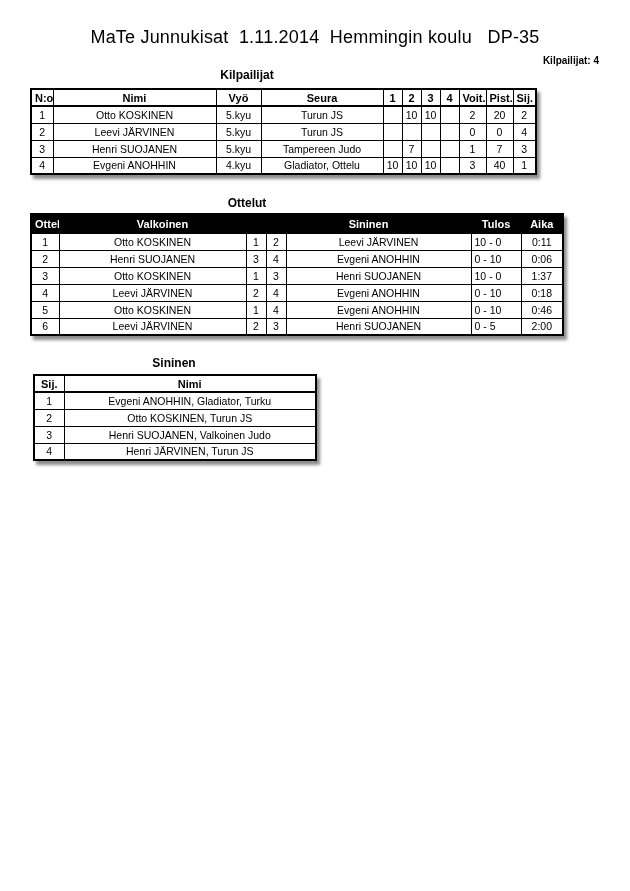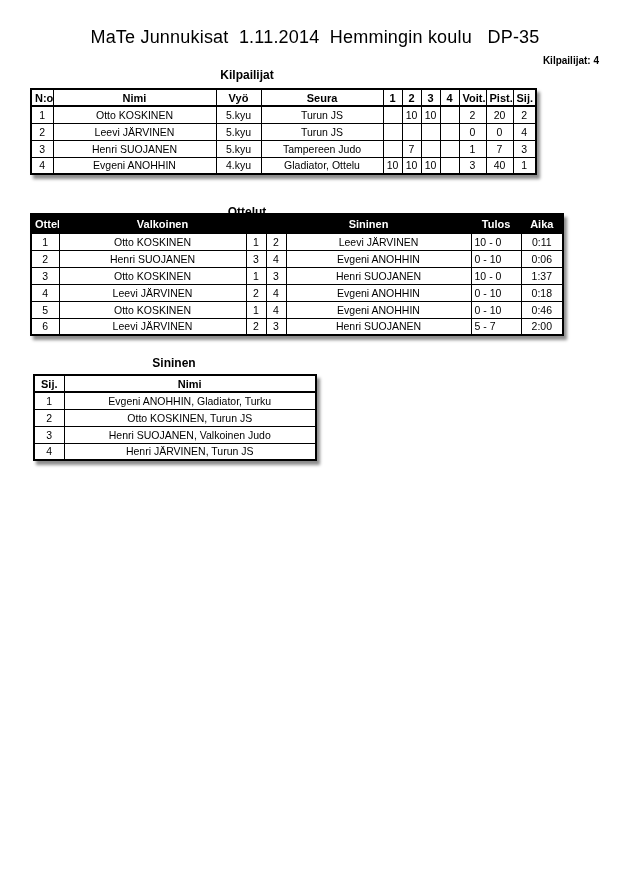--- a/index.html
+++ b/index.html
@@ -6,21 +6,21 @@
   html,body { background:#ffffff; }
   body { font-family:"Liberation Sans","DejaVu Sans",sans-serif; color:#000; }
   .page { position:relative; width:630px; height:891px; background:#fff; margin:0 auto; overflow:hidden; }
 
   .title { position:absolute; top:27px; left:0; width:630px; text-align:center;
            font-size:18px; font-weight:normal; white-space:pre; letter-spacing:.2px; }
   .competitors-label { position:absolute; top:55px; right:31px; font-size:10px; font-weight:bold; }
 
   .section-heading { position:absolute; font-size:12px; font-weight:bold; transform:translateX(-50%); white-space:nowrap; }
   .h-kilpailijat { left:247px; top:68px; }
-  .h-ottelut     { left:247px; top:196px;margin-top:9px; }
+  .h-ottelut     { left:247px; top:196px; }
   .h-tulokset    { left:174px; top:356px; }
 
   table.tbl { position:absolute; border-collapse:collapse; table-layout:fixed; background:#fff;
               border:2px solid #000; box-shadow:3px 4px 3px rgba(0,0,0,0.45); }
   .tbl th, .tbl td { border:1px solid #000; font-size:10.5px; height:17px; padding:1px 3px;
                      overflow:hidden; white-space:nowrap; vertical-align:middle; }
   .tbl thead th { font-size:11px; font-weight:bold; border-bottom:2px solid #000; }
 
   .al { text-align:center; }
   .ac { text-align:center; }
@@ -191,21 +191,21 @@
         <td class="al">Evgeni ANOHHIN</td>
         <td class="ar">0 - 10</td>
         <td class="ac">0:46</td>
       </tr>
       <tr>
         <td class="ac">6</td>
         <td class="al">Leevi JÄRVINEN</td>
         <td class="ac">2</td>
         <td class="ac">3</td>
         <td class="al">Henri SUOJANEN</td>
-        <td class="ar">5 - 7</td>
+        <td class="ar">0 - 5</td>
         <td class="ac">2:00</td>
       </tr>
     </tbody>
   </table>
 
   <div class="section-heading h-tulokset">Sininen</div>
   <table class="tbl t-tulokset">
     <colgroup>
       <col style="width:30px">
         <col style="width:252px">

